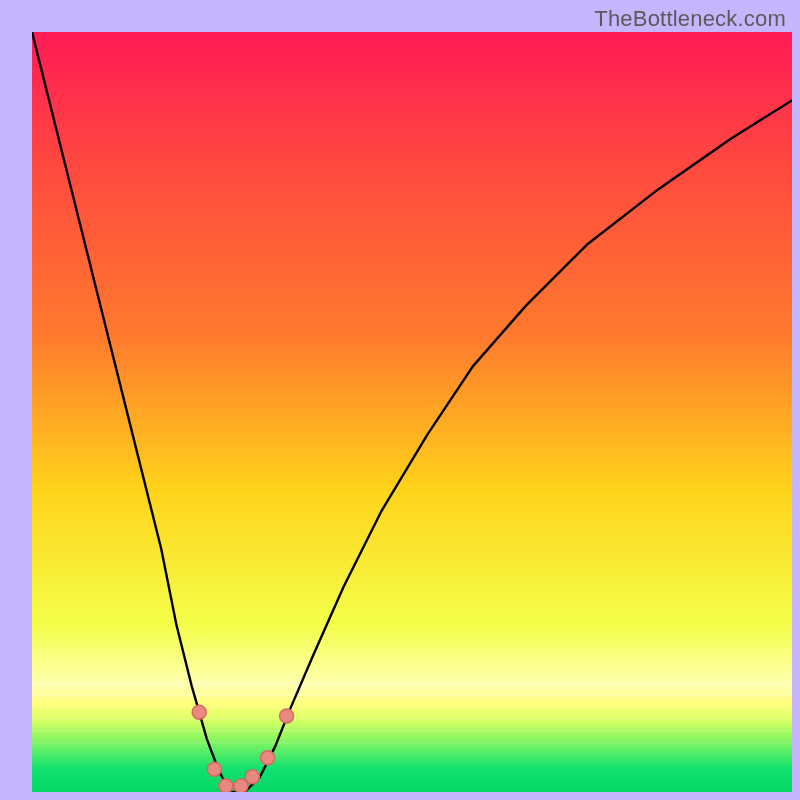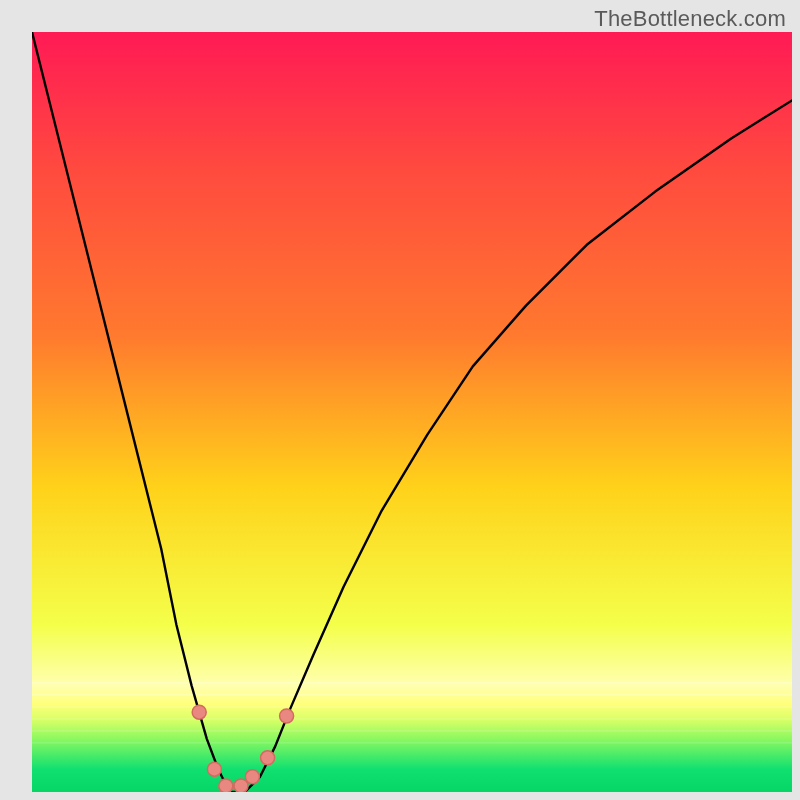--- a/index.html
+++ b/index.html
@@ -8,21 +8,21 @@
     width: 800px;
     height: 800px;
     overflow: hidden;
     background: #000;
     font-family: Arial, Helvetica, sans-serif;
   }
   .frame {
     position: relative;
     width: 800px;
     height: 800px;
-    background: #e5e5e5;
+    background: #c4b5fd;
   }
   .watermark {
     position: absolute;
     top: 6px;
     right: 14px;
     color: #5a5a5a;
     font-size: 22px;
     font-weight: 500;
     letter-spacing: 0.2px;
     z-index: 10;

